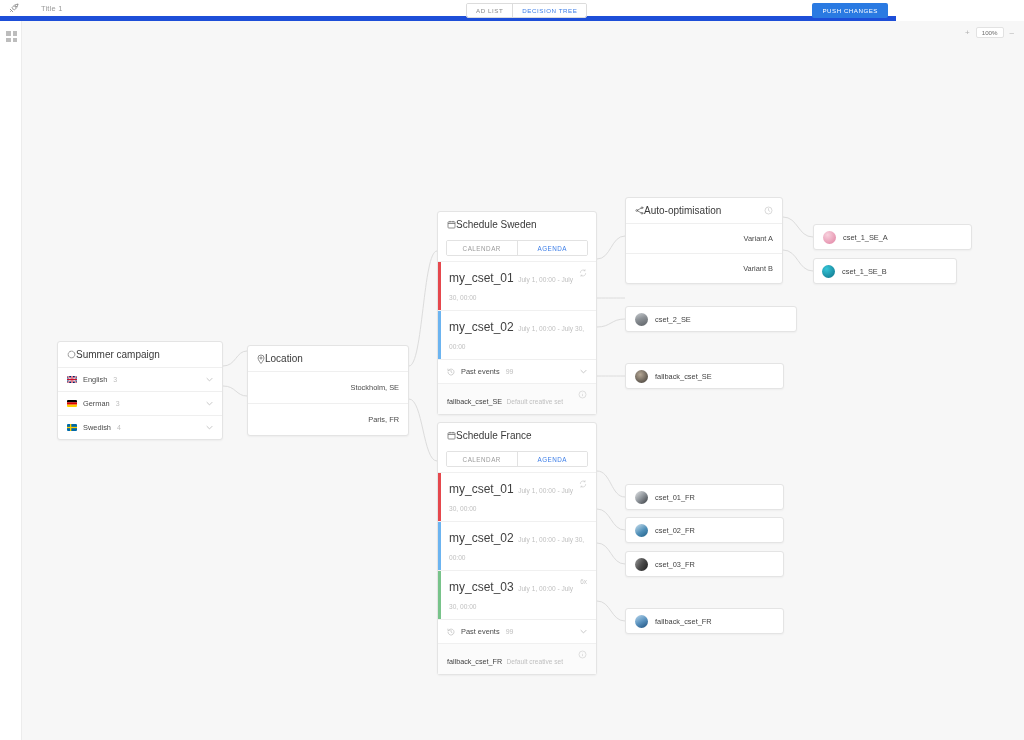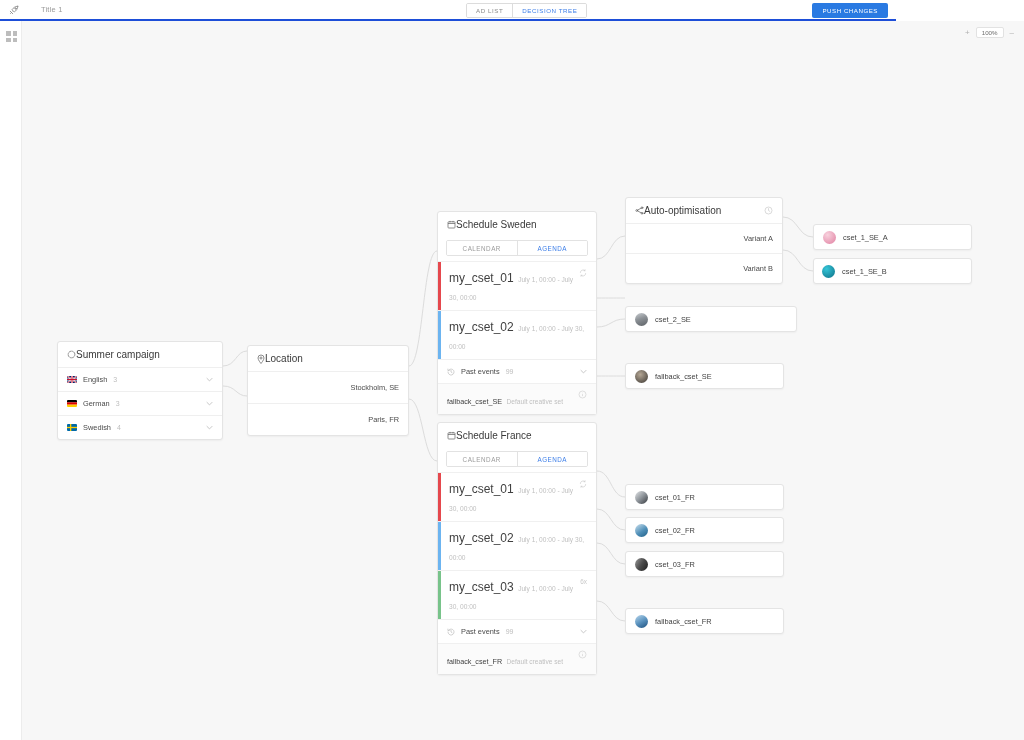--- a/index.html
+++ b/index.html
@@ -5,21 +5,21 @@
   * { box-sizing: border-box; margin: 0; padding: 0; }
   html, body {
     width: 1024px; height: 740px;
     font-family: "Liberation Sans", sans-serif;
     background: #ffffff; overflow: hidden;
   }
 
   
   .topbar {
     position: absolute; top: 0; left: 0; width: 896px; height: 21px;
-    background: #ffffff; border-bottom: 2px solid #1d4ed8;
+    background: #ffffff; border-bottom: 5px solid #1d4ed8;
     display: flex; align-items: center;
   }
   .logo { margin-left: 7px; width: 14px; height: 14px; display:flex; align-items:center; justify-content:center; }
   .doc-title {
     margin-left: 20px; font-size: 7.5px; color: #9a9a9a; letter-spacing: .2px;
   }
   .view-toggle {
     position: absolute; left: 466px; top: 3px;
     display: flex; border: 1px solid #dcdcdc; border-radius: 2px; overflow: hidden; height: 15px;
   }
@@ -136,21 +136,21 @@
   .cset {
     position: absolute; background: #fff; border: 1px solid #e4e4e4;
     border-radius: 3px; height: 26px; display: flex; align-items: center;
     gap: 7px; padding: 0 9px; cursor: pointer;
     box-shadow: 0 1px 2px rgba(0,0,0,0.04);
   }
   .cset span.lbl { font-size: 7.4px; color: #3f3f3f; }
   .thumb { width: 13px; height: 13px; border-radius: 50%; flex: none; }
 
   #cset_1_SE_A { left: 813px; top: 203px; width: 159px; text-align: right; }
-  #cset_1_SE_B { left: 813px; top: 237px; width: 159px; padding-left: 8px; }
+  #cset_1_SE_B { left: 813px; top: 237px; width: 144px; padding-left: 8px; }
   #cset_2_SE   { left: 625px; top: 285px; width: 172px; }
   #fallback_cset_SE { left: 625px; top: 342px; width: 159px; }
   #cset_01_FR  { left: 625px; top: 463px; width: 159px; }
   #cset_02_FR  { left: 625px; top: 496px; width: 159px; }
   #cset_03_FR  { left: 625px; top: 530px; width: 159px; }
   #fallback_cset_FR { left: 625px; top: 587px; width: 159px; }
 
   .icon { display:inline-flex; align-items:center; justify-content:center; flex:none; }
 </style>
 </head>

